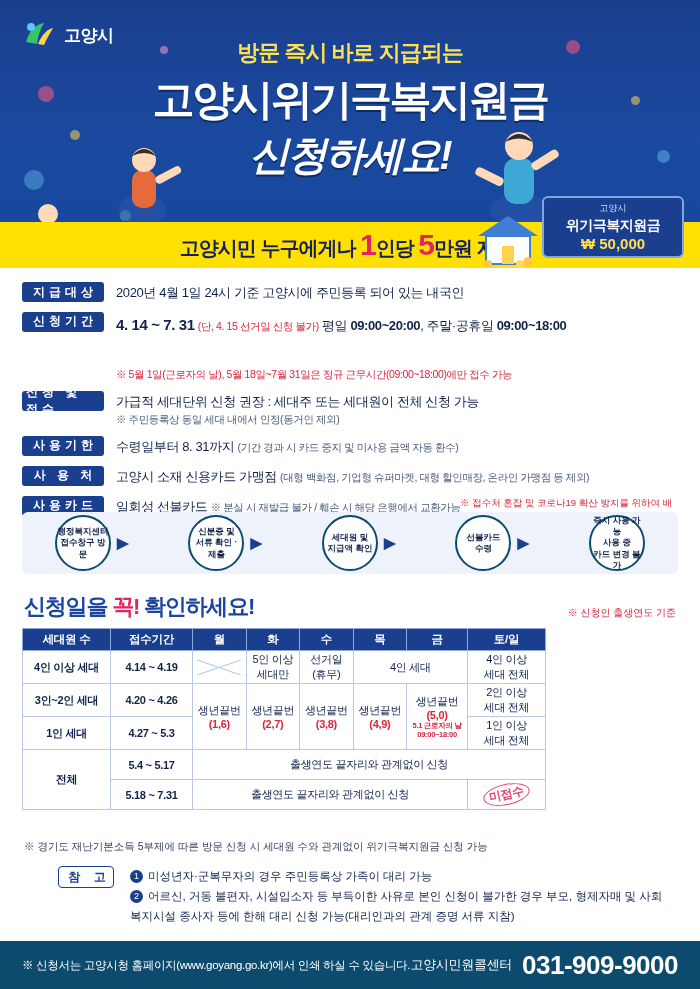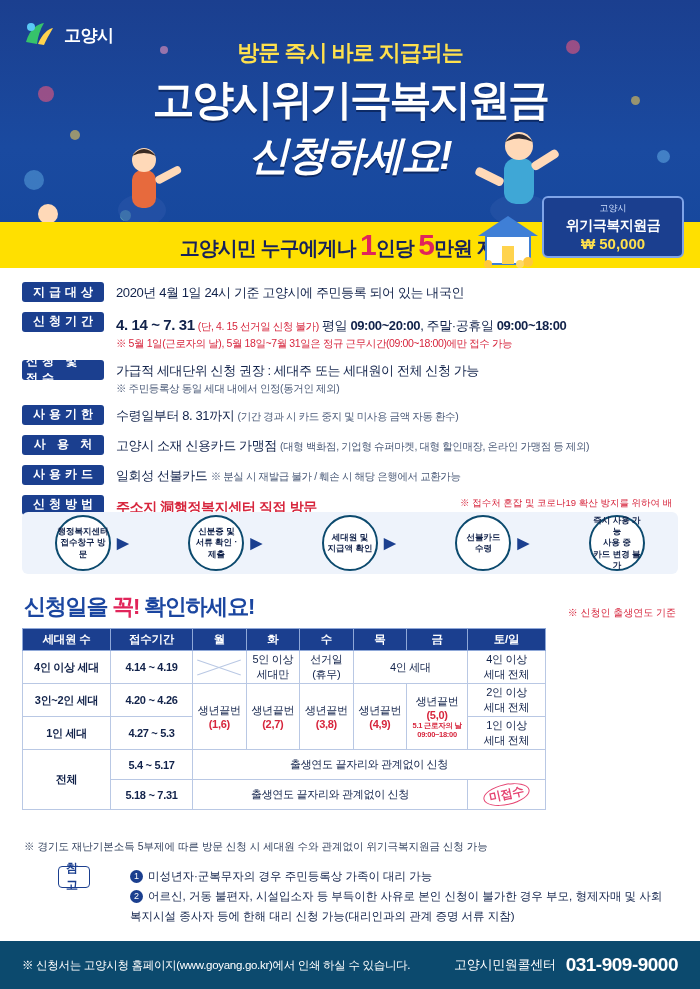--- a/index.html
+++ b/index.html
@@ -90,21 +90,21 @@
     width:82px; min-width:82px; height:20px; background:#1b3f8f; color:#fff;
     border-radius:3px; font-size:12px; font-weight:bold; letter-spacing:4px;
     display:flex; align-items:center; justify-content:center; margin-right:12px;
     padding-left:4px;
   }
   .ibody { font-size:13px; line-height:1.45; color:#11224a; letter-spacing:-.4px; padding-top:2px;}
   .ibody .blue { color:#1b46a0; font-weight:bold; }
   .ibody .red { color:#d7263d; font-weight:bold; }
   .ibody .bold { font-weight:bold; }
   .ibody .small { font-size:10.5px; color:#4a5a78; }
-  .ibody .red-small { font-size:10.5px; color:#d7263d; }
+  .ibody .red-small { font-size:10.5px; color:#d7263d;margin-top:31px; }
   .ibody .strong-num { font-size:15px; font-weight:bold; color:#11224a;}
 
   .apply-note {
     position:absolute; right:22px; top:496px; width:218px;
     font-size:9.5px; color:#d7263d; line-height:1.5; text-align:left;
   }
 
   
   .steps {
     position:absolute; top:512px; left:22px; width:656px; height:62px;
@@ -150,38 +150,38 @@
   }
   .xcell:before{ transform:rotate(19deg);} .xcell:after{ transform:rotate(-19deg);}
   .stamp { color:#e1255a; font-size:12px; font-weight:bold; border:1.5px solid #e1255a; border-radius:50%; padding:1px 5px; display:inline-block; transform:rotate(-12deg); opacity:.85;}
 
   .cal-foot {
     position:absolute; top:840px; left:24px; font-size:10.5px; color:#33425f;
   }
 
   
   .ref-label {
-    position:absolute; top:866px; left:58px; width:32px; height:22px;
+    position:absolute; top:866px; left:58px; width:56px; height:22px;
     border:1.5px solid #1b3f8f; border-radius:4px; color:#1b3f8f;
     font-size:12px; font-weight:bold; display:flex; align-items:center; justify-content:center;
     letter-spacing:5px; padding-left:7px;
   }
   .ref-body { position:absolute; top:866px; left:130px; width:540px; font-size:11.5px; color:#11224a; line-height:1.75; }
   .num { display:inline-block; width:13px;height:13px; border-radius:50%; background:#1b3f8f; color:#fff;
          font-size:9px; text-align:center; line-height:13px; margin-right:5px; vertical-align:1px;}
 
   
   .footer {
     position:absolute; bottom:0; left:0; width:700px; height:48px;
     background:#0c4a6e; color:#fff; display:flex; align-items:center;
     padding: 0 22px; font-size:11.5px; letter-spacing:-.3px;
   }
   .footer .left { flex:1; }
   .footer .mid { font-size:13px; margin-right:10px;}
-  .footer .tel { font-size:19px; font-weight:bold; letter-spacing:-.5px;}
+  .footer .tel { font-size:26px; font-weight:bold; letter-spacing:-.5px;}
 </style>
 </head>
 <body>
 
 <div class="page">
 
   <div class="hero">
     <div class="hero-deco d1"></div>
     <div class="hero-deco d2"></div>
     <div class="hero-deco d3"></div>

